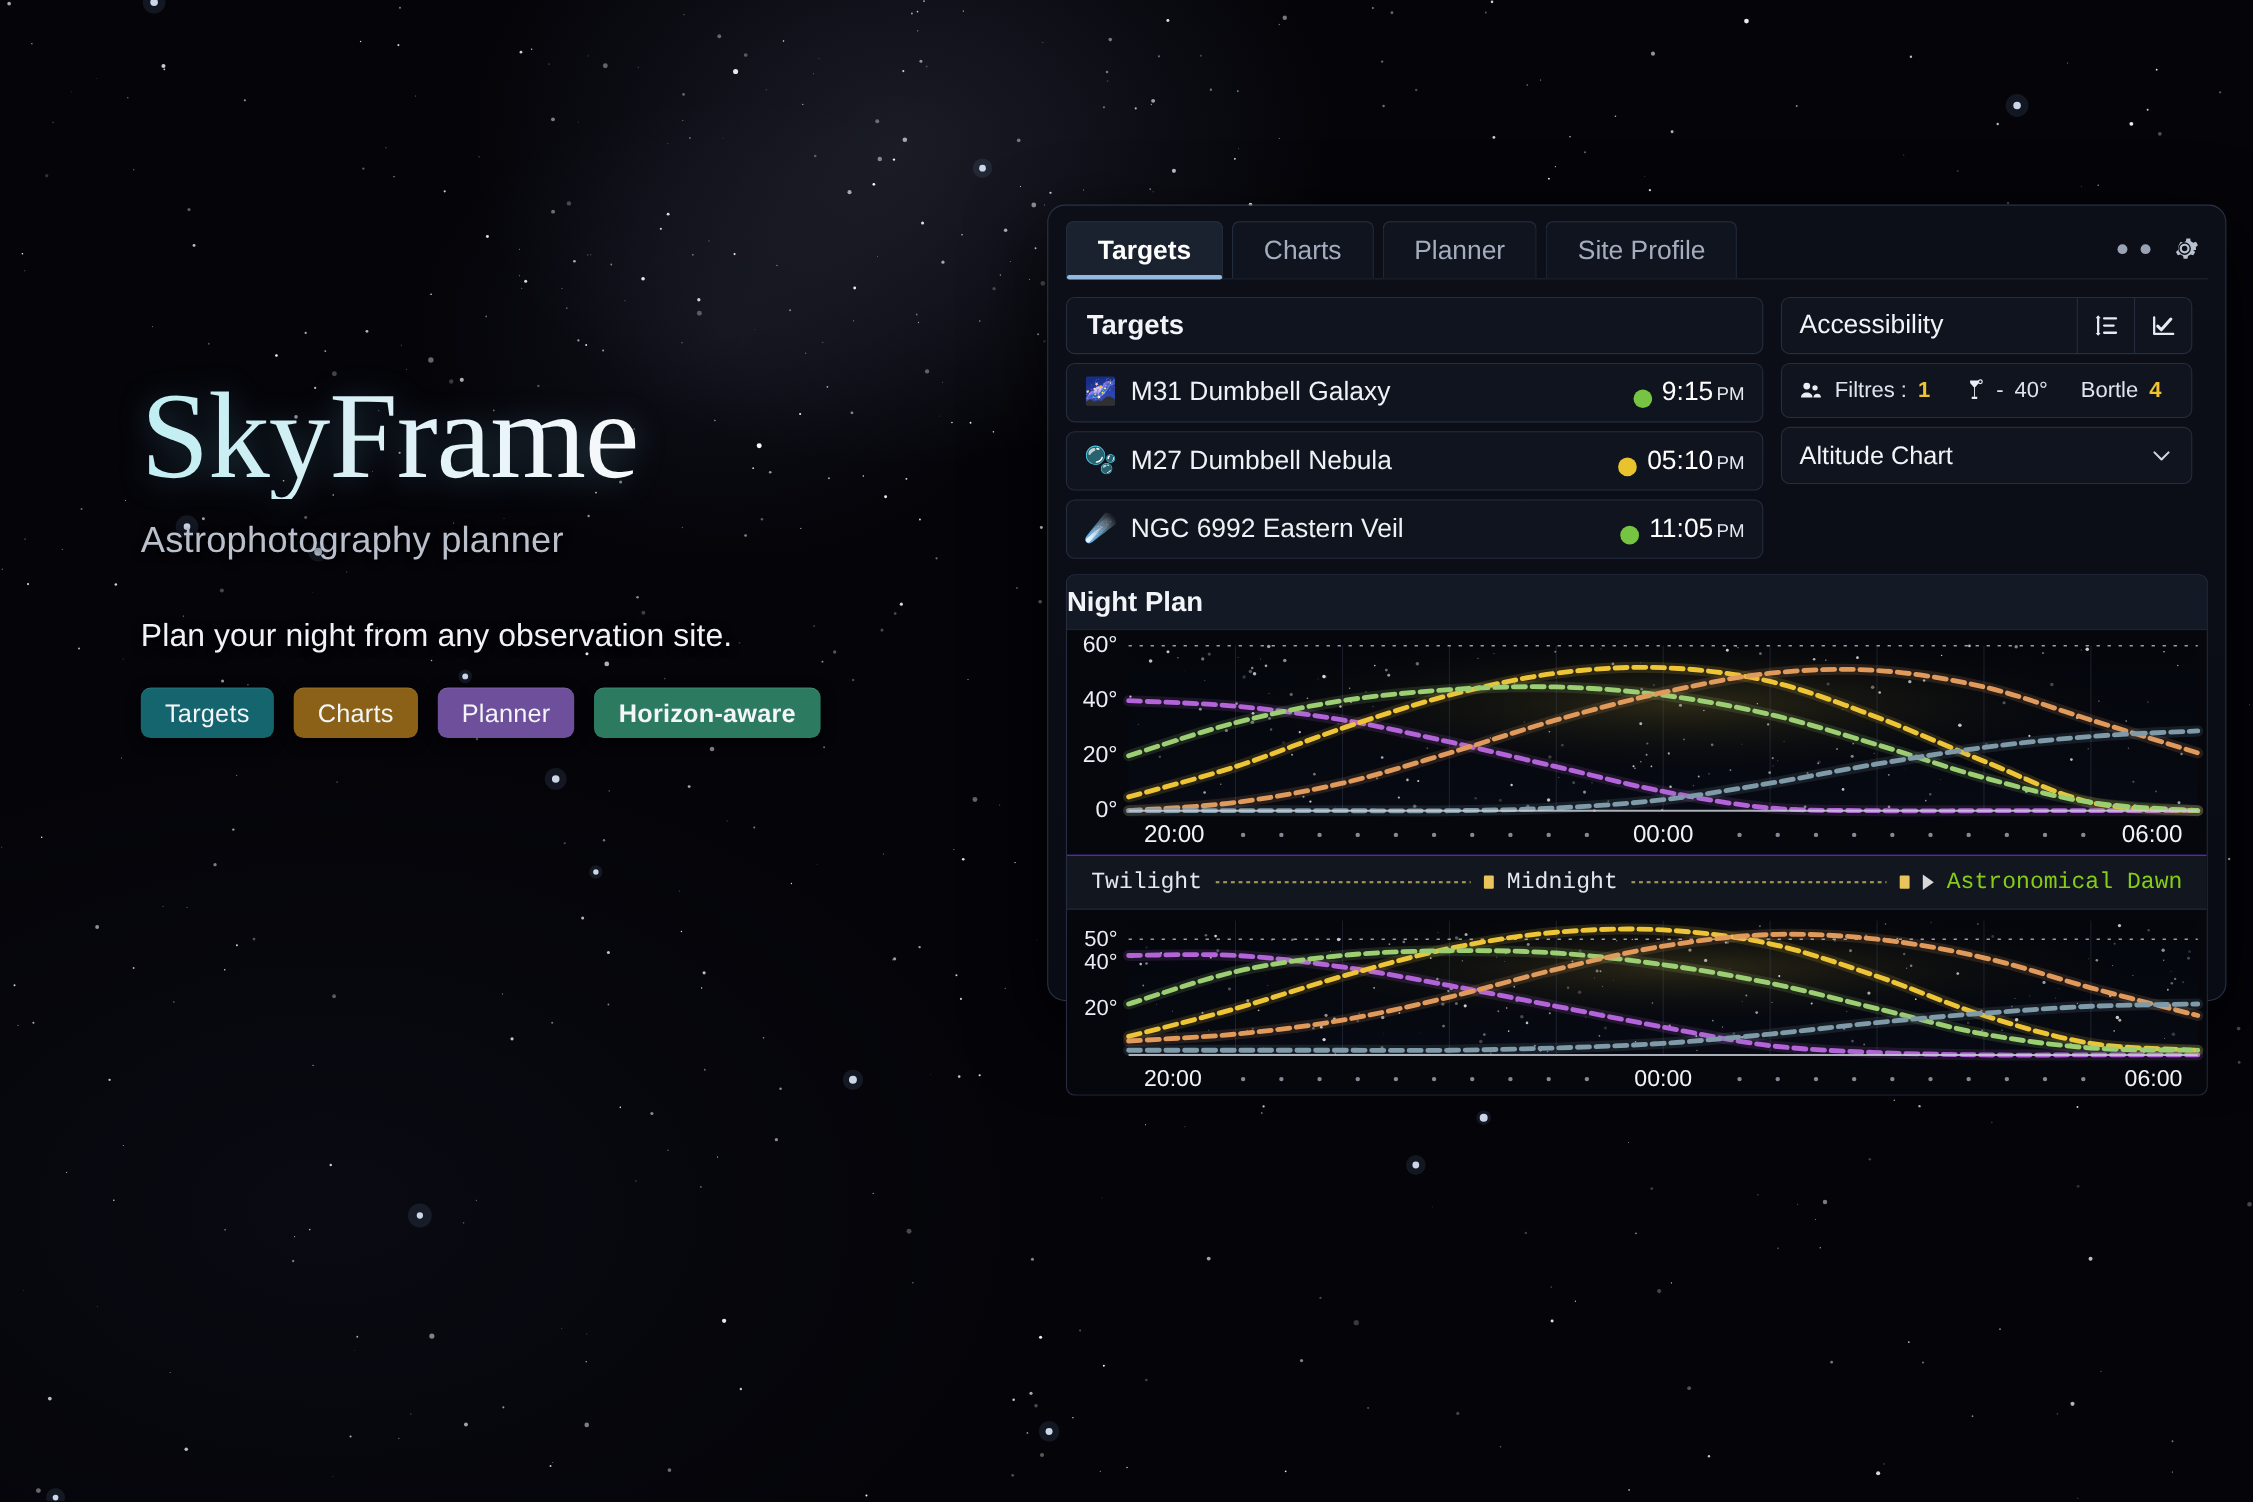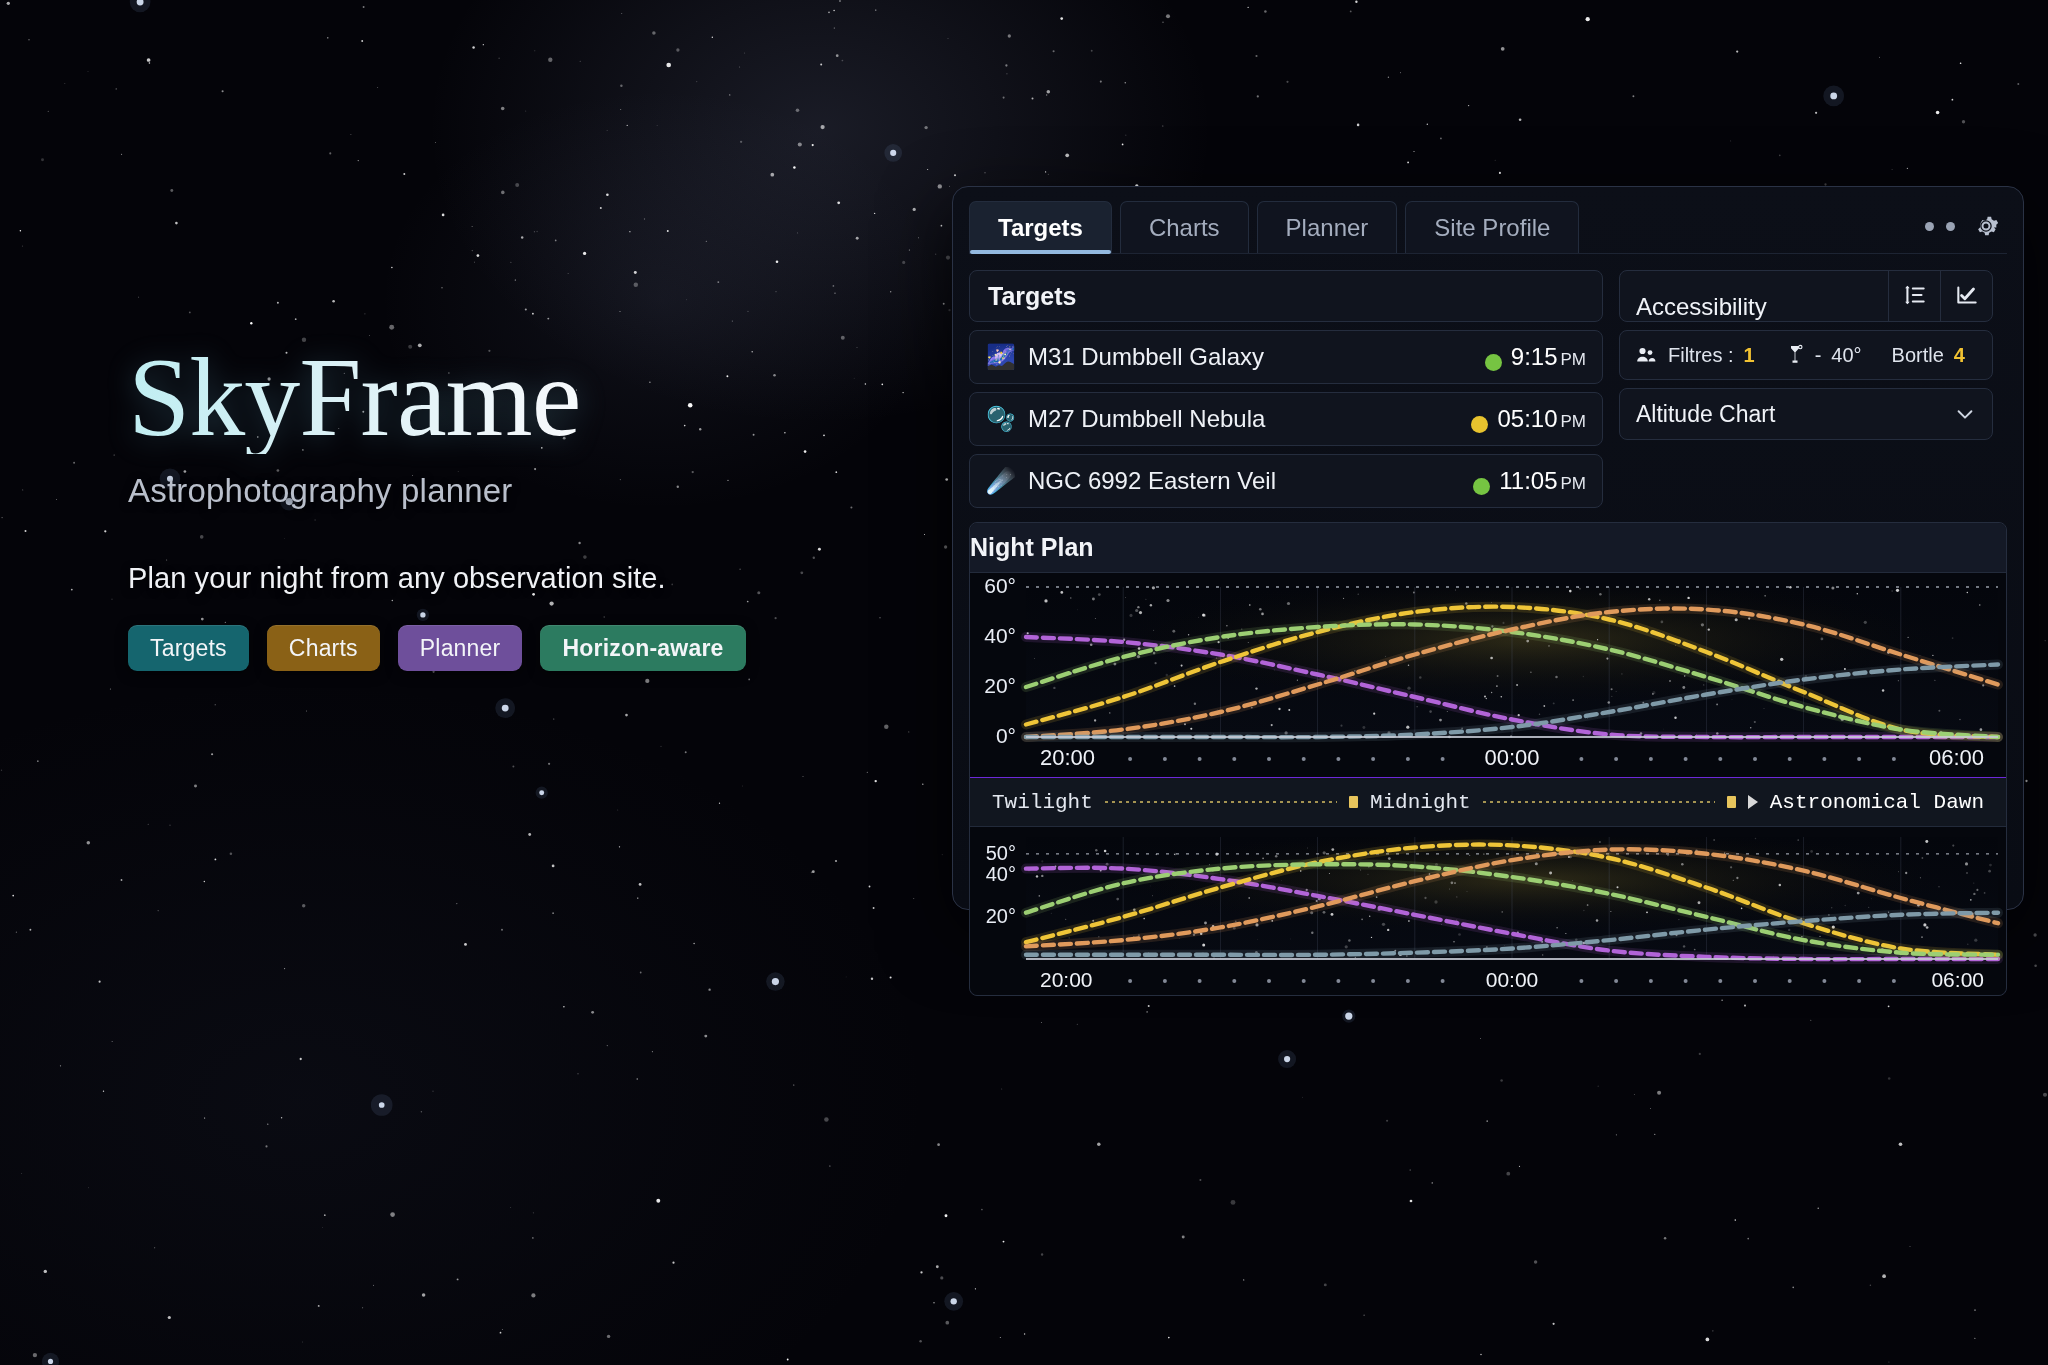--- a/index.html
+++ b/index.html
@@ -191,21 +191,21 @@
   .trow-name { font-size: 24px; color: #eef1f6; flex: 1; }
   .trow-right { display: flex; align-items: flex-end; gap: 9px; }
   .status-dot { width: 17px; height: 17px; border-radius: 50%; display: block; }
   .trow-time { font-size: 24px; color: #ffffff; }
   .trow-time .ampm { font-size: 17px; margin-left: 3px; color: #e5e9f0; }
 
   
   .acc-head {
     height: 52px;
     display: flex;
-    align-items: flex-end;
+    align-items: center;
     padding: 0 0 0 16px;
     background: #10141e;
     border: 1px solid #252d3e;
     border-radius: 8px;
     overflow: hidden;
   }
   .acc-title { font-size: 24px; color: #f0f3f8; flex: 1; }
   .acc-btn {
     width: 52px; height: 52px;
     display: flex; align-items: center; justify-content: center;
@@ -280,21 +280,21 @@
     font-family: Liberation Mono, monospace;
   }
   .tw-line {
     flex: 1;
     height: 2px;
     background-image: linear-gradient(90deg, rgba(190,170,90,0.85) 50%, rgba(0,0,0,0) 0%);
     background-size: 7px 2px;
     background-repeat: repeat-x;
     position: relative;
   }
-  .tw-dim { color: #ffffff; }
+  .tw-dim { color: #84cc16; }
   .tw-marker {
     width: 9px; height: 12px; background: #e8c55c; display: block;
     border-radius: 1px;
   }
   .tw-tri {
     width: 0; height: 0;
     border-left: 10px solid #d8d8d8;
     border-top: 7px solid transparent;
     border-bottom: 7px solid transparent;
     display: block;

